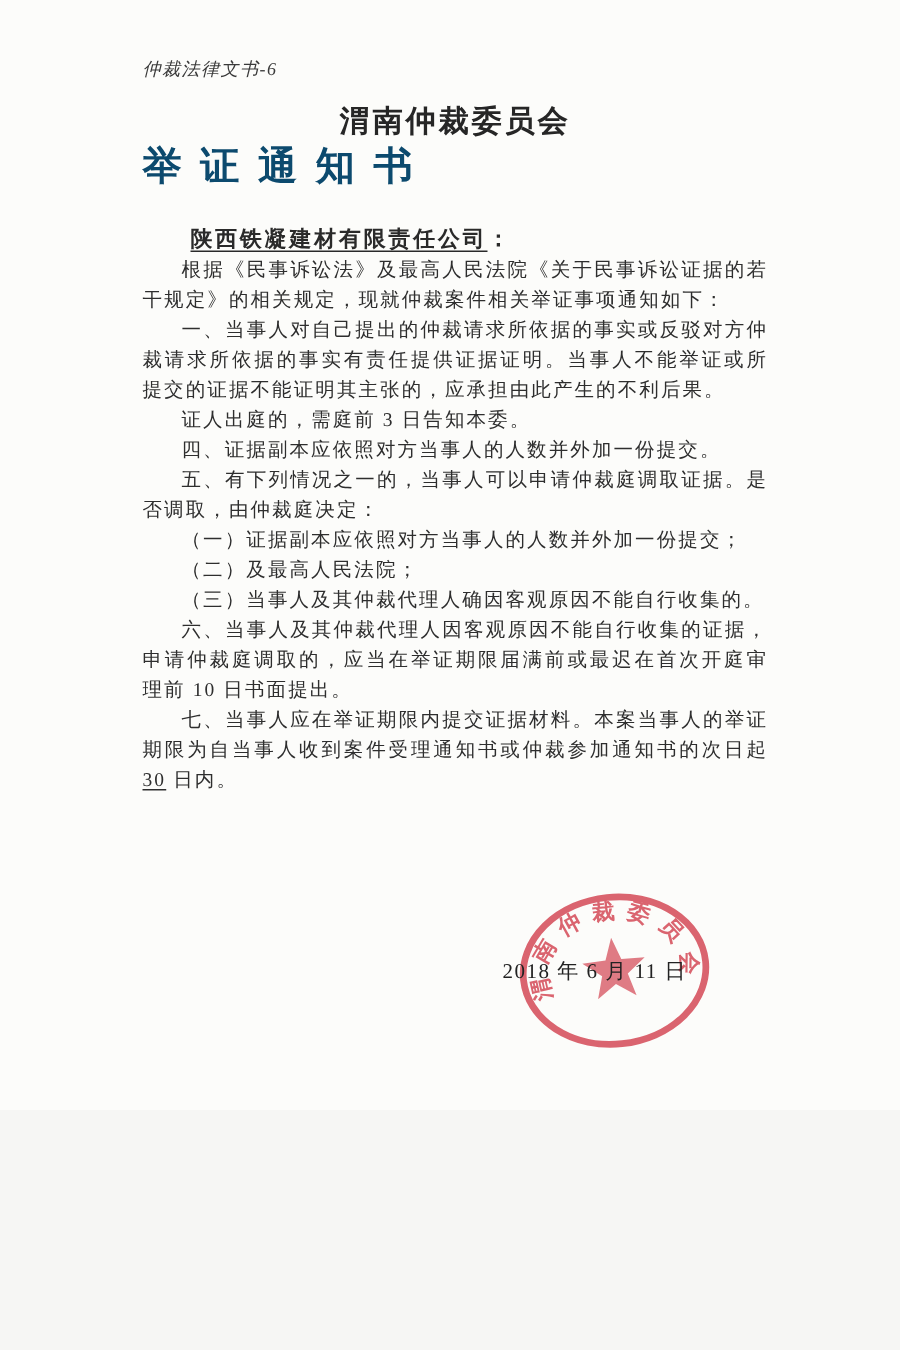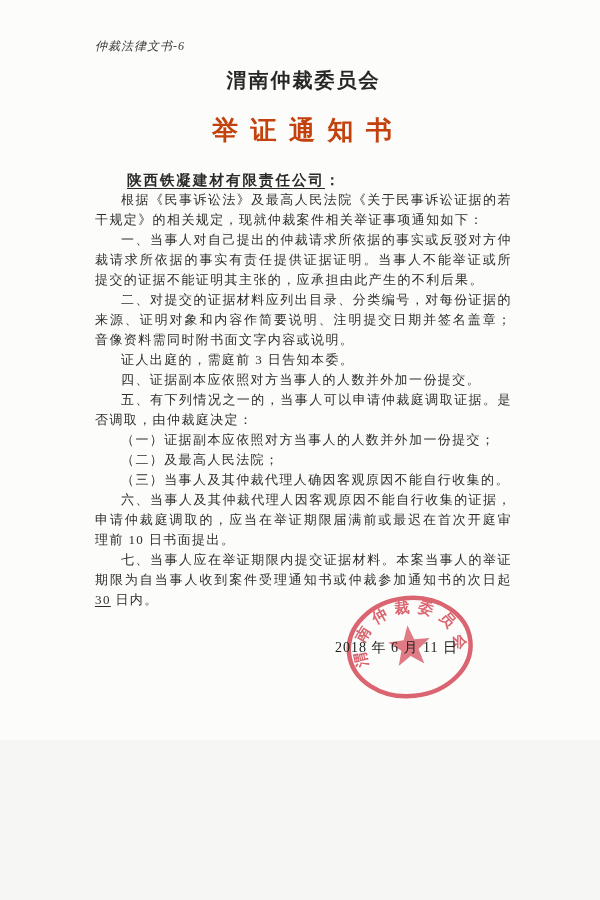--- a/index.html
+++ b/index.html
@@ -26,26 +26,25 @@
   }
   .org-name {
     text-align: center;
     font-weight: bold;
     font-size: 20px;
     letter-spacing: 2px;
     color: #262626;
     margin-top: 10px;
   }
   .doc-title {
-    text-align: center;
     font-weight: bold;
     font-size: 26px;
     letter-spacing: 3px;
-    color: #c2410c;
-    margin-top: 20px;
+    color: #0c4a6e;
+    margin-top: 0;
     line-height: 34px;
   }
   .addressee {
     margin-top: 22px;
     font-size: 14.5px;
     font-weight: bold;
     letter-spacing: 2px;
     line-height: 20px;
     color: #2a2a2a;
   }
@@ -104,21 +103,20 @@
 
   <div class="org-name">渭南仲裁委员会</div>
 
   <h1 class="doc-title">举 证 通 知 书</h1>
 
   <div class="addressee"><span class="addressee-name">陕西铁凝建材有限责任公司</span><span>：</span></div>
 
   <div class="body-text">
     <p class="para">根据《民事诉讼法》及最高人民法院《关于民事诉讼证据的若干规定》的相关规定，现就仲裁案件相关举证事项通知如下：</p>
     <p class="para">一、当事人对自己提出的仲裁请求所依据的事实或反驳对方仲裁请求所依据的事实有责任提供证据证明。当事人不能举证或所提交的证据不能证明其主张的，应承担由此产生的不利后果。</p>
-    <p class="para">二、对提交的证据材料应列出目录、分类编号，对每份证据的来源、证明对象和内容作简要说明、注明提交日期并签名盖章；音像资料需同时附书面文字内容或说明。</p>
     <p class="para">证人出庭的，需庭前 3 日告知本委。</p>
     <p class="para">四、证据副本应依照对方当事人的人数并外加一份提交。</p>
     <p class="para">五、有下列情况之一的，当事人可以申请仲裁庭调取证据。是否调取，由仲裁庭决定：</p>
     <p class="para">（一）证据副本应依照对方当事人的人数并外加一份提交；</p>
     <p class="para">（二）及最高人民法院；</p>
     <p class="para">（三）当事人及其仲裁代理人确因客观原因不能自行收集的。</p>
     <p class="para">六、当事人及其仲裁代理人因客观原因不能自行收集的证据，申请仲裁庭调取的，应当在举证期限届满前或最迟在首次开庭审理前 10 日书面提出。</p>
     <p class="para"><span>七、当事人应在举证期限内提交证据材料。本案当事人的举证期限为自当事人收到案件受理通知书或仲裁参加通知书的次日起 </span><span class="u">30</span><span> 日内。</span></p>
   </div>
 

